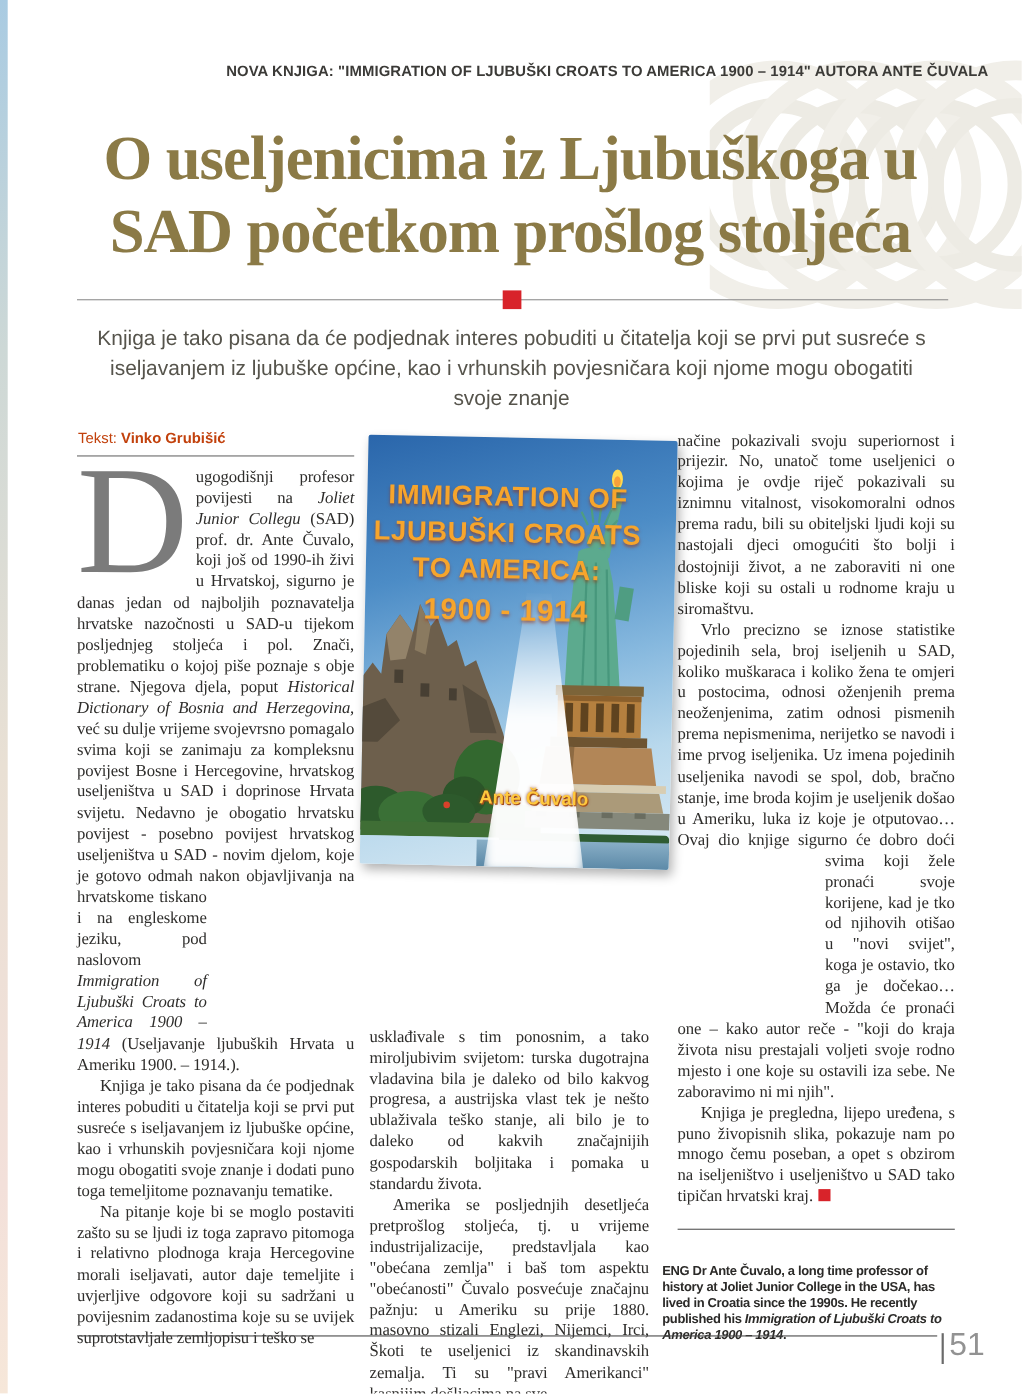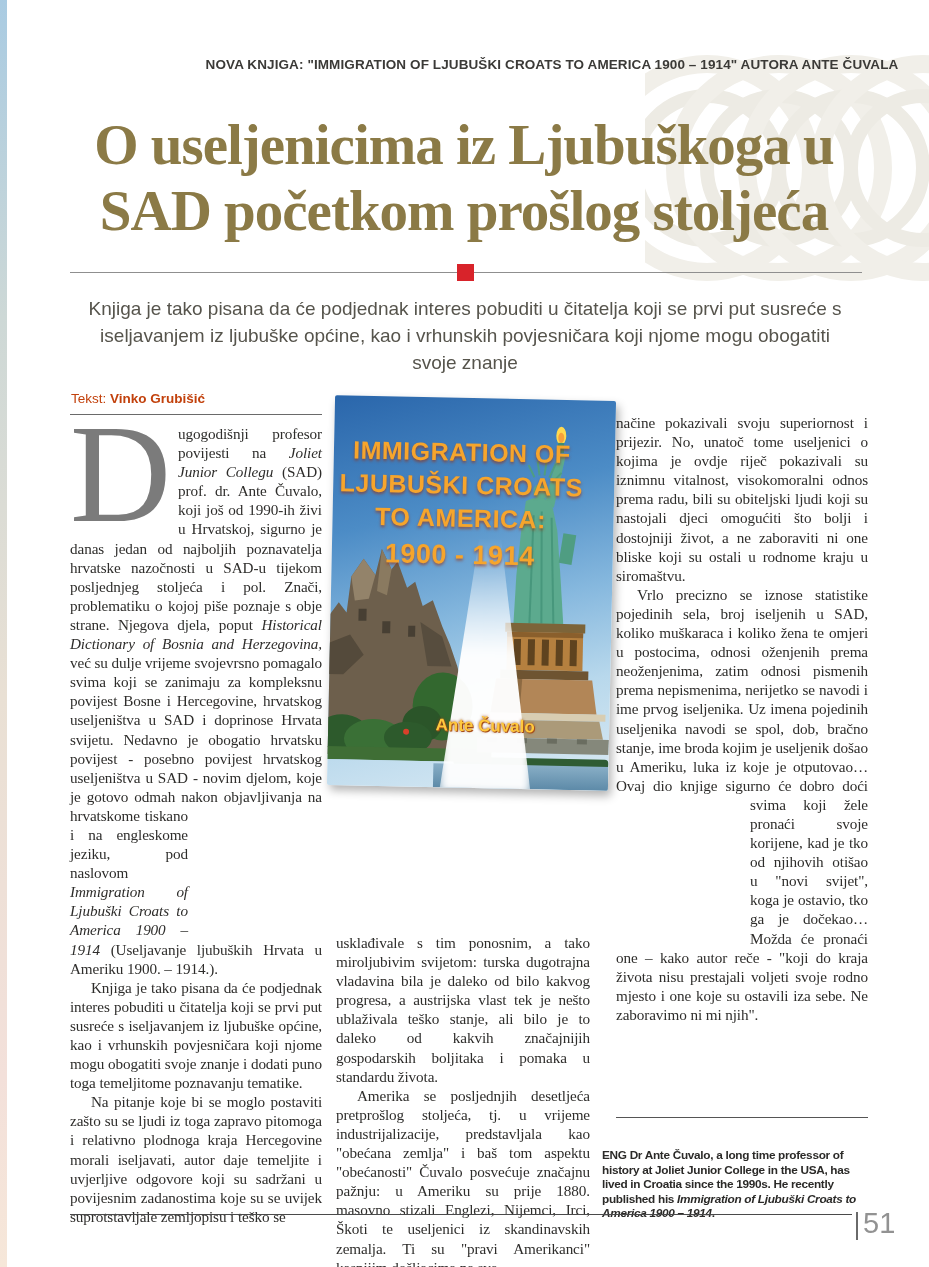--- a/index.html
+++ b/index.html
@@ -29,21 +29,21 @@
   .byline{ position:absolute; left:71px; top:391px; font-family:"Liberation Sans",sans-serif;
     font-size:13.5px; color:#c2410c; }
   .byline b{ font-weight:700; }
   .rule-byline{ position:absolute; left:70px; top:414px; width:252px; height:1px; background:#6a6a6a; }
 
   .col{ position:absolute; width:252px; text-align:justify; font-size:15.2px; line-height:19.1px;
         letter-spacing:-0.1px; color:var(--ink); }
   .col p{ margin:0; }
   .col1{ left:70px;  top:424px; }
   .col2{ left:336px; top:903px; width:254px;margin-top:30px; }
-  .col3{ left:616px; top:413px; }
+  .col3{ left:616px; top:391px; }
   .indent{ text-indent:21px; }
   .i{ font-style:italic; }
 
   .dropcap{ float:left; font-size:140px; line-height:95px; height:95px; color:#7b7b7b;
             margin:2px 7px 0 0; font-family:"Liberation Serif",serif; }
   .sp-r{ float:right; width:128px; height:115px; margin-left:6px; }
   .sp-l{ float:left;  width:128px; height:134px; margin-right:6px; }
   .endmark{ display:inline-block; width:11px; height:11px; background:var(--red); margin-left:5px; }
 
   .quote{ position:absolute; left:215px; top:795px; width:512px; height:96px; z-index:3;
@@ -211,20 +211,21 @@
 
 
   <div class="col col2">
     <p class="body-p">usklađivale s tim ponosnim, a tako miroljubivim svijetom: turska dugotrajna vladavina bila je daleko od bilo kakvog progresa, a austrijska vlast tek je nešto ublaživala teško stanje, ali bilo je to daleko od kakvih značajnijih gospodarskih boljitaka i pomaka u standardu života.</p>
     <p class="body-p indent">Amerika se posljednjih desetljeća pretprošlog stoljeća, tj. u vrijeme industrijalizacije, predstavljala kao "obećana zemlja" i baš tom aspektu "obećanosti" Čuvalo posvećuje značajnu pažnju: u Ameriku su prije 1880. masovno stizali Englezi, Nijemci, Irci, Škoti te useljenici iz skandinavskih zemalja. Ti su "pravi Amerikanci" kasnijim došljacima na sve</p>
   </div>
 
   <div class="col col3">
     <p class="body-p">načine pokazivali svoju superiornost i prijezir. No, unatoč tome useljenici o kojima je ovdje riječ pokazivali su iznimnu vitalnost, visokomoralni odnos prema radu, bili su obiteljski ljudi koji su nastojali djeci omogućiti što bolji i dostojniji život, a ne zaboraviti ni one bliske koji su ostali u rodnome kraju u siromaštvu.</p>
     <p class="body-p indent"><span>Vrlo precizno se iznose statistike pojedinih sela, broj iseljenih u SAD, koliko muškaraca i koliko žena te omjeri u postocima, odnosi oženjenih prema neoženjenima, zatim odnosi pismenih prema nepismenima, nerijetko se navodi i ime prvog iseljenika. Uz imena pojedinih useljenika navodi se spol, dob, bračno stanje, ime broda kojim je useljenik došao u Ameriku, luka iz koje je otputovao… Ovaj dio knjige sigurno </span><span class="sp-l"></span><span>će dobro doći svima koji žele pronaći svoje korijene, kad je tko od njihovih otišao u "novi svijet", koga je ostavio, tko ga je dočekao… Možda će pronaći one – kako autor reče - "koji do kraja života nisu prestajali voljeti svoje rodno mjesto i one koje su ostavili iza sebe. Ne zaboravimo ni mi njih".</span></p>
+    <p class="body-p indent"><span>Knjiga je pregledna, lijepo uređena, s puno živopisnih slika, pokazuje nam po mnogo čemu poseban, a opet s obzirom na iseljeništvo i useljeništvo u SAD tako tipičan hrvatski kraj.</span><span class="endmark"></span></p>
   </div>
 
   <div class="eng-rule"></div>
   <div class="eng"><b>ENG</b><span> Dr Ante Čuvalo, a long time professor of history at Joliet Junior College in the USA, has lived in Croatia since the 1990s. He recently published his </span><span class="i">Immigration of Ljubuški Croats to America 1900 – 1914</span><span>.</span></div>
 
   <div class="footer-rule"></div>
   <div class="footer-bar"></div>
   <div class="page-no">51</div>
 
 </div>

